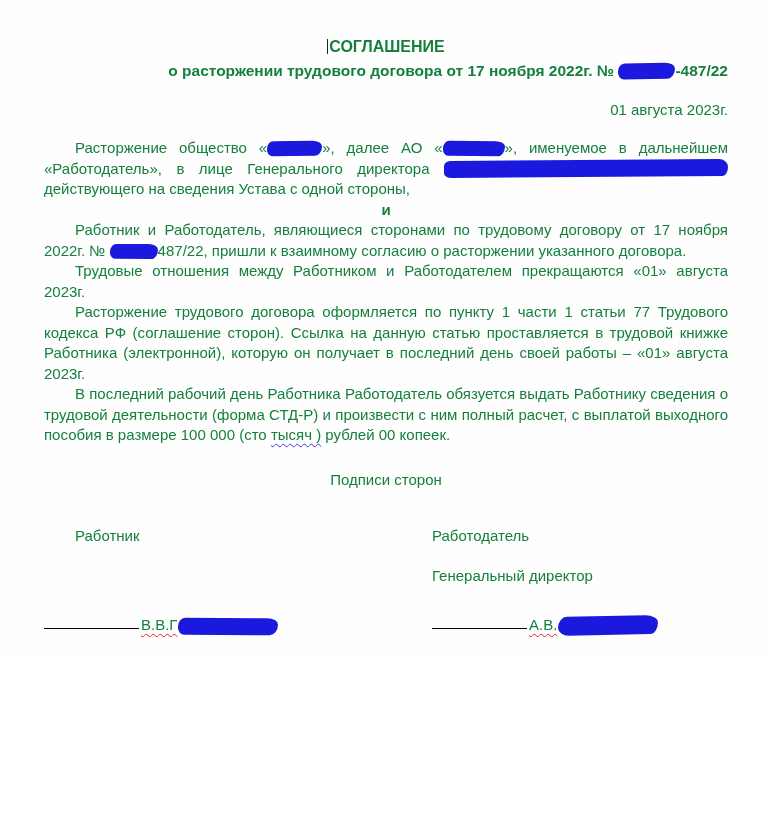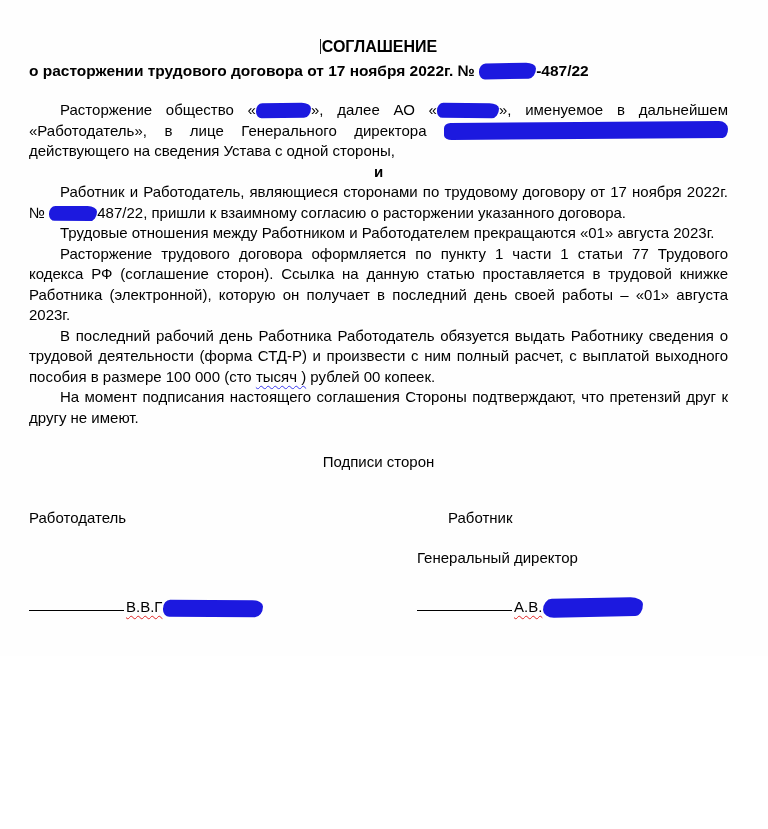--- a/index.html
+++ b/index.html
@@ -1,36 +1,36 @@
 <!DOCTYPE html>
 <html><head>
 <meta charset="utf-8">
 <style>
   html,body{margin:0;padding:0;background:#ffffff;}
   .page{
     position:relative;
     width:768px;height:656px;
     background:#fefefe;
     box-sizing:border-box;
-    padding:36px 40px 0 29px;
+    padding:36px 40px 0 44px;
     font-family:"Liberation Sans",sans-serif;
-    color:#000000;
+    color:#15803d;
     font-size:15px;
     line-height:20.5px;
     overflow:hidden;
   }
   .title{
     text-align:center;font-weight:bold;font-size:16px;margin:0;line-height:22px;
   }
   .caret{
     display:inline-block;width:1px;height:15px;background:#222;
     vertical-align:-2px;margin-right:1px;
   }
   .subtitle{
-    text-align:left;font-weight:bold;font-size:15.5px;margin:2px 0 0 0;line-height:22px;
+    text-align:right;font-weight:bold;font-size:15.5px;margin:2px 0 0 0;line-height:22px;
   }
   .date-line{
     text-align:right;margin-top:18px;line-height:20px;
   }
   .para{
     margin:0;text-align:justify;text-indent:31px;
   }
   .para.first{margin-top:18px;}
   .center-line{
     margin:0;text-align:center;font-weight:bold;text-indent:0;
@@ -83,42 +83,42 @@
 </style>
 </head>
 <body>
 
 <div class="page">
 
   <h1 class="title"><span class="caret"></span><span>СОГЛАШЕНИЕ</span></h1>
 
   <h2 class="subtitle"><span>о расторжении трудового договора от 17 ноября 2022г. № </span><span class="redact r-subtitle"></span><span>-487/22</span></h2>
 
+  <div class="date-line">01 августа 2023г.</div>
 
   <p class="para first"><span>Расторжение общество «</span><span class="redact r-company1"></span><span>», далее  АО «</span><span class="redact r-company2"></span><span>», именуемое в дальнейшем «Работодатель», в лице Генерального директора </span><span class="redact r-director"></span><span> действующего на сведения Устава с одной стороны,</span></p>
 
   <p class="center-line">и</p>
 
 
   <p class="para"><span>Работник и Работодатель, являющиеся сторонами по трудовому договору от 17 ноября 2022г.  № </span><span class="redact r-contract"></span><span>487/22, пришли к взаимному согласию о расторжении указанного договора.</span></p>
 
   <p class="para">Трудовые отношения между Работником и Работодателем прекращаются «01» августа 2023г.</p>
 
   <p class="para">Расторжение трудового договора оформляется по пункту 1 части 1 статьи 77 Трудового кодекса РФ (соглашение сторон). Ссылка на данную статью проставляется в трудовой книжке Работника (электронной), которую он получает в последний день своей работы – «01» августа 2023г.</p>
 
   <p class="para"><span>В последний рабочий день Работника Работодатель обязуется выдать Работнику сведения о трудовой деятельности (форма СТД-Р) и произвести с ним полный расчет, с выплатой выходного пособия в размере 100 000 (сто </span><span class="grammar-wavy">тысяч )</span><span> рублей 00 копеек.</span></p>
 
-  <p class="para">На момент подписания настоящего соглашения Стороны подтверждают, что претензий друг к другу не имеют.</p>
 
 
   <div class="sig-heading">Подписи сторон</div>
 
   <div class="sig-grid">
+    <div class="sig-role left">Работник</div>
     <div class="sig-role">Работодатель</div>
-    <div class="sig-role left">Работник</div>
 
     <div class="sig-subtitle empty"></div>
     <div class="sig-subtitle">Генеральный директор</div>
 
     <div class="sig-row"><span class="sig-line"></span><span class="spell-wavy"><span>В.В.Г</span><span class="redact r-sig r-sig-right"></span></span></div>
     <div class="sig-row"><span class="sig-line"></span><span class="spell-wavy"><span>А.В.</span><span class="redact r-sig r-sig-left"></span></span></div>
   </div>
 
 </div>
 

